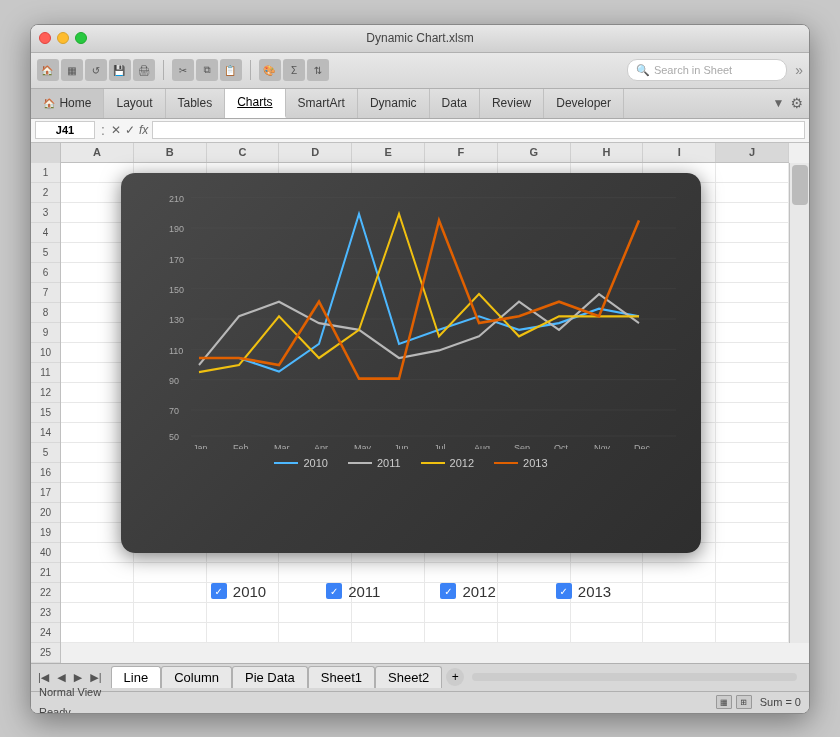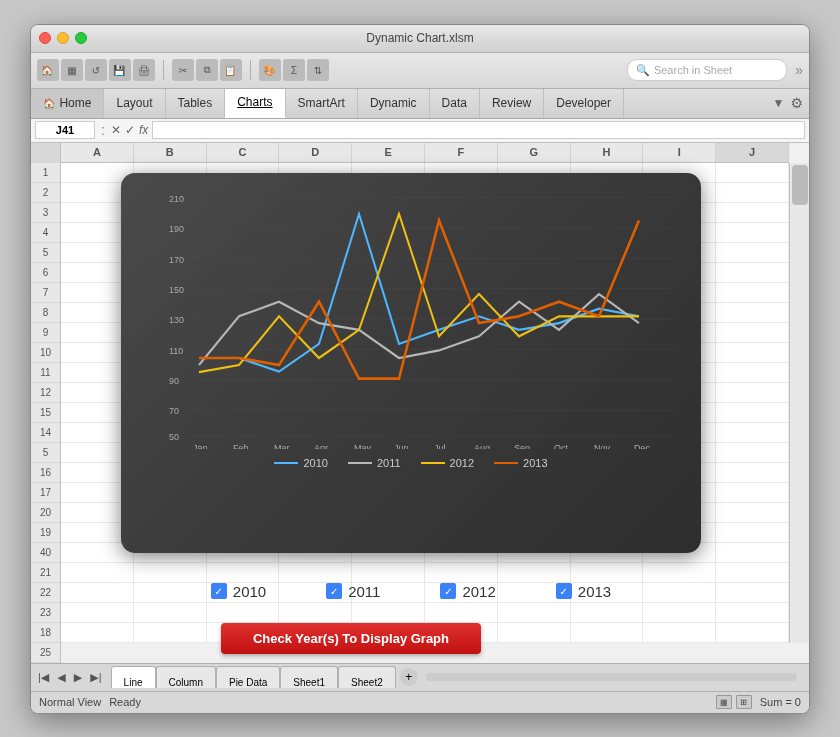--- a/index.html
+++ b/index.html
@@ -294,38 +294,38 @@
       align-items: center;
       flex-shrink: 0;
       padding: 0 4px;
     }
     .tab-nav { display: flex; gap: 2px; align-items: center; margin-right: 6px; font-size: 11px; color: #555; }
     .tab-nav span { cursor: pointer; padding: 1px 3px; }
     .sheet-tab {
       height: 22px; padding: 0 12px;
       background: #e8e8e8; border: 1px solid #b0b0b0;
       border-bottom: none; border-radius: 3px 3px 0 0;
-      font-size: 10px; cursor: pointer;
-      display: flex; align-items: flex-end;
+      font-size: 13px; cursor: pointer;
+      display: flex; align-items: center;
     }
     .sheet-tab.active { background: white; }
     .tab-add { margin-left: 4px; width: 18px; height: 18px; border-radius: 50%; background: #ccc; display: flex; align-items: center; justify-content: center; font-size: 12px; cursor: pointer; }
     .tab-scrollbar { flex: 1; margin: 0 8px; height: 8px; background: #ccc; border-radius: 4px; }
 
     
     .statusbar {
       height: 22px;
       background: #d8d8d8;
       border-top: 1px solid #b0b0b0;
       display: flex;
       align-items: center;
       padding: 0 8px;
       flex-shrink: 0;
     }
-    .status-left { display: flex; gap: 8px; font-size: 11px; color: #444; }
+    .status-left { display: flex; gap: 8px; font-size: 11px; color: #444; flex-direction: column; }
     .status-right { margin-left: auto; display: flex; gap: 8px; align-items: center; font-size: 11px; color: #444; }
     .view-icons { display: flex; gap: 4px; }
     .view-icon { width: 16px; height: 14px; border: 1px solid #999; background: #ccc; border-radius: 1px; display: flex; align-items: center; justify-content: center; font-size: 8px; }
   </style>
 </head>
 <body>
 
 <div class="window">
 
   <div class="titlebar">
@@ -430,21 +430,21 @@
       <div class="row-num">14</div>
       <div class="row-num">5</div>
       <div class="row-num">16</div>
       <div class="row-num">17</div>
       <div class="row-num">20</div>
       <div class="row-num">19</div>
       <div class="row-num">40</div>
       <div class="row-num">21</div>
       <div class="row-num">22</div>
       <div class="row-num">23</div>
-      <div class="row-num">18</div>
+      <div class="row-num">24</div>
       <div class="row-num">25</div>
 
     </div>
 
     <div class="grid-area">
 
       <div class="col-headers">
         <div class="col-header">A</div>
         <div class="col-header">B</div>
         <div class="col-header">C</div>
@@ -835,21 +835,20 @@
         <div class="checkbox-item">
           <div class="checkbox-box">✓</div>
           <span style="font-size:15px;">2012</span>
         </div>
         <div class="checkbox-item">
           <div class="checkbox-box">✓</div>
           <span style="font-size:15px;">2013</span>
         </div>
       </div>
 
-      <button class="display-btn" style="top: 480px; left: 160px;">Check Year(s) To Display Graph</button>
 
       <div class="scrollbar-v">
         <div class="scrollbar-thumb"></div>
       </div>
     </div>
   </div>
 
   <div class="sheet-tabs-bar">
     <div class="tab-nav">
       <span>|◀</span>

